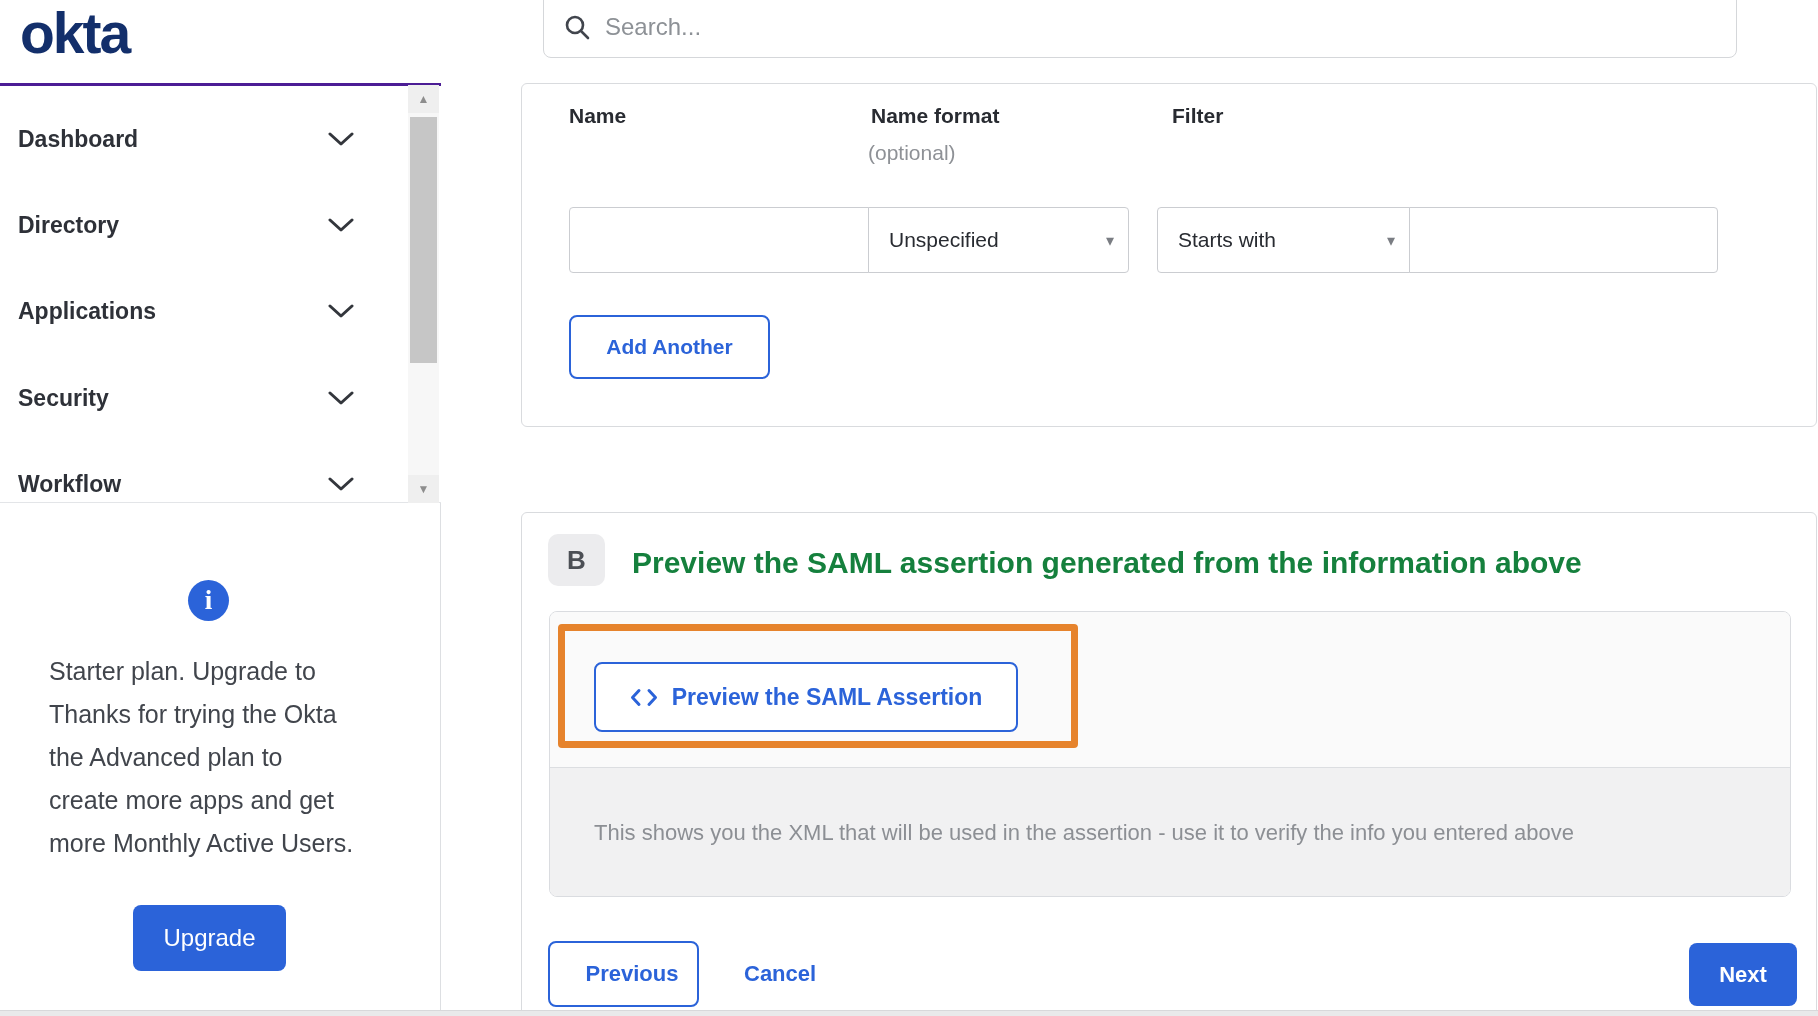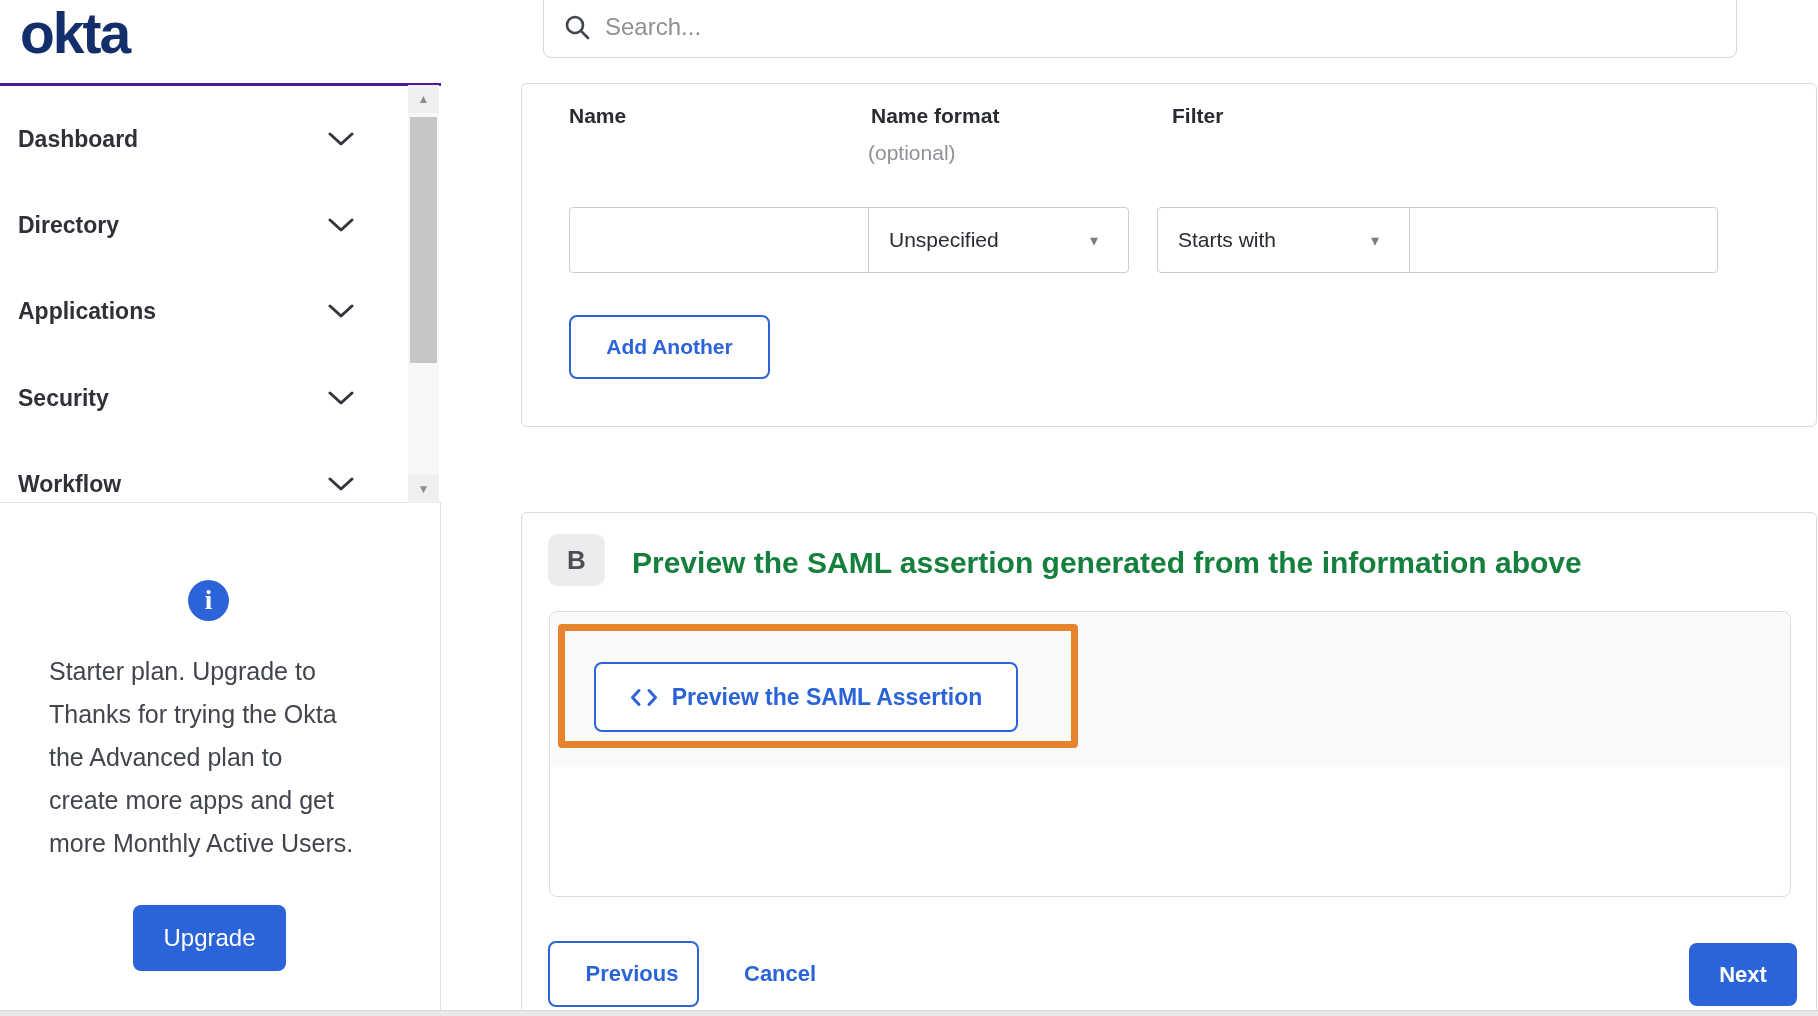--- a/index.html
+++ b/index.html
@@ -47,21 +47,21 @@
     border: 1px solid #d9dbde; border-radius: 6px; }
   .panel-1 { top: 83px; height: 344px; }
   .panel-2 { top: 512px; height: 520px; }
 
   .col-label { position: absolute; font-size: 21px; font-weight: 700; color: #282b31; }
   .hint { position: absolute; font-size: 21px; color: #8e9196; }
   .tfield { position: absolute; height: 66px; border: 1px solid #cbcdd1; background: #fff;
     font-size: 21px; color: #282b31; padding: 0 18px; outline: none;
     font-family: "Liberation Sans", sans-serif; }
   .select { position: absolute; height: 66px; border: 1px solid #cbcdd1; background: #fff;
-    display: flex; align-items: center; justify-content: space-between; padding: 0 30px 0 20px; cursor: pointer; }
+    display: flex; align-items: center; justify-content: space-between; padding: 0 14px 0 20px; cursor: pointer; }
   .select .val { font-size: 21px; color: #282b31; }
   .select .caret { font-size: 16px; color: #7a7d83; }
   .btn-outline { background: #fff; border: 2px solid #2b63d9; border-radius: 8px; color: #2b63d9;
     font-weight: 700; font-family: "Liberation Sans", sans-serif; cursor: pointer; }
 
   .badge-b { position: absolute; left: 26px; top: 21px; width: 57px; height: 52px; background: #ececee;
     border-radius: 10px; display: flex; align-items: center; justify-content: center;
     font-size: 26px; font-weight: 700; color: #4c4f55; }
   .sec-heading { position: absolute; left: 110px; top: 33px; font-size: 30px; font-weight: 700; color: #15803d; }
 
@@ -183,20 +183,23 @@
     <div class="inner-panel">
       <div class="inner-top">
         <button class="btn-outline preview-btn">
           <svg width="28" height="19" viewBox="0 0 28 19">
             <path d="M9 2.5 L2.5 9.5 L9 16.5" fill="none" stroke="#2b63d9" stroke-width="3" stroke-linecap="round" stroke-linejoin="round"></path>
             <path d="M19 2.5 L25.5 9.5 L19 16.5" fill="none" stroke="#2b63d9" stroke-width="3" stroke-linecap="round" stroke-linejoin="round"></path>
           </svg>
           <span>Preview the SAML Assertion</span>
         </button>
       </div>
+      <div class="inner-note">
+        <span>This shows you the XML that will be used in the assertion - use it to verify the info you entered above</span>
+      </div>
     </div>
 
     <div class="annotation"></div>
 
     <button class="btn-outline prev-btn">Previous</button>
     <button class="cancel-link">Cancel</button>
     <button class="next-btn">Next</button>
   </div>
 
   <div class="bottom-strip"></div>

